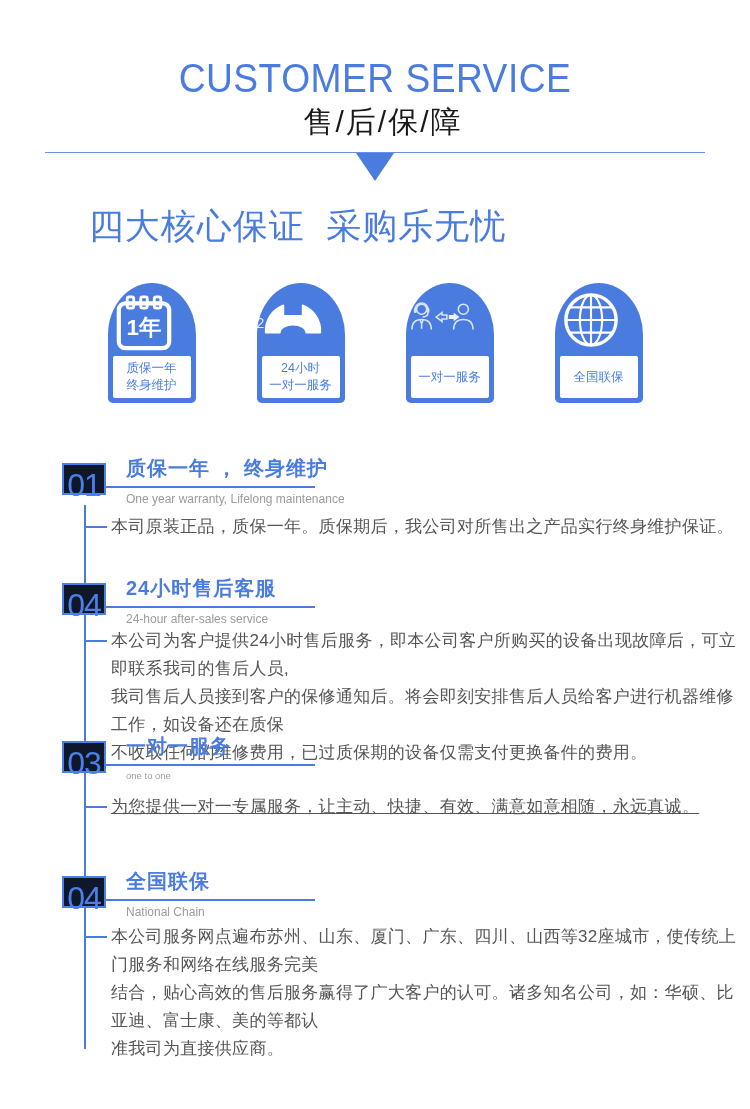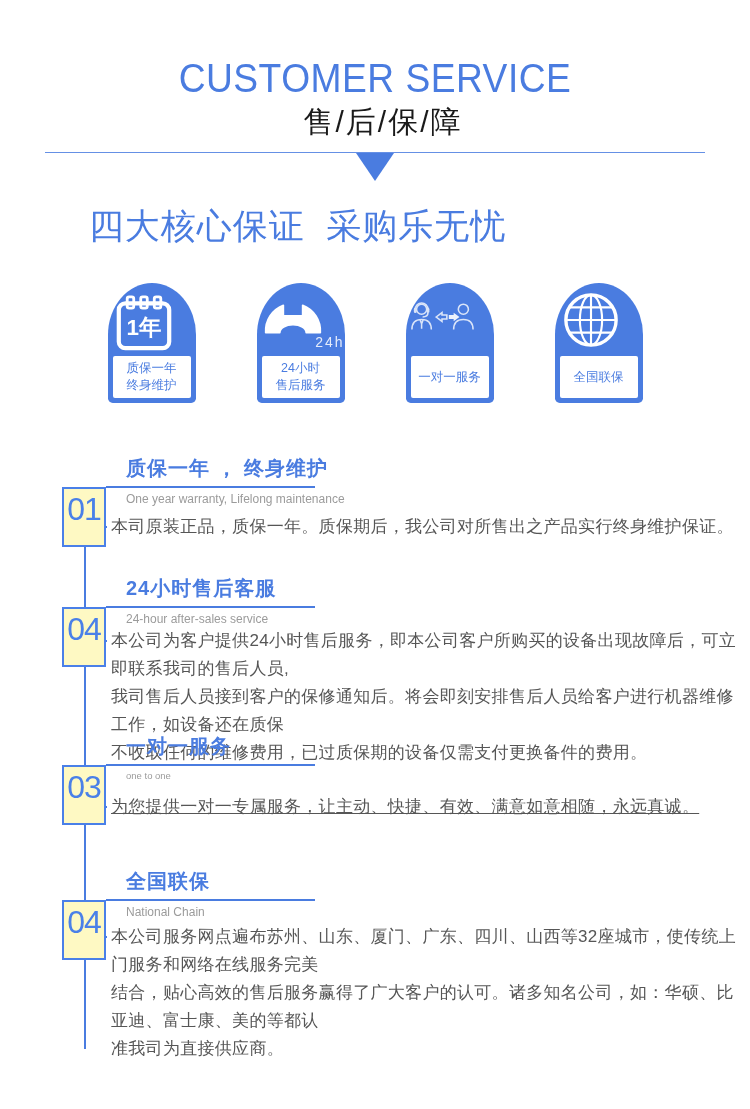--- a/index.html
+++ b/index.html
@@ -28,35 +28,35 @@
   
   .headline{position:absolute;top:203px;left:0;width:595px;text-align:center;
     font-size:35px;font-weight:500;color:var(--accent);letter-spacing:1px;white-space:pre;}
 
   
   .badges{position:absolute;top:283px;left:0;width:750px;display:flex;justify-content:center;gap:61px;}
   .badge{position:relative;width:88px;height:120px;background:var(--accent);
     border-radius:46px 46px 5px 5px / 54px 54px 5px 5px;}
   .b-icon{position:absolute;top:0;left:0;right:16px;height:72px;display:flex;justify-content:center;align-items:flex-start;}
   .b-icon svg{display:block;}
-  .b-24{position:absolute;top:51px;left:0;width:100%;text-align:right;
+  .b-24{position:absolute;top:32px;left:0;width:100%;text-align:left;
     color:rgba(255,255,255,.85);font-size:14px;letter-spacing:2px;font-weight:300;}
   .b-label{position:absolute;left:5px;right:5px;bottom:5px;height:42px;background:#fff;border-radius:2px;
     display:flex;align-items:center;justify-content:center;text-align:center;
     color:var(--accent);font-size:12.5px;font-weight:500;line-height:1.35;white-space:pre-line;}
 
   
   .vline{position:absolute;left:84px;top:505px;width:2px;height:544px;background:var(--accent);z-index:0;}
 
   
   .section{position:absolute;left:0;width:750px;}
   #s1{top:463px;} #s2{top:583px;} #s3{top:741px;} #s4{top:876px;}
-  .num{position:absolute;left:62px;top:0;width:44px;height:60px;background:#fef9c3;
+  .num{position:absolute;left:62px;top:0;width:44px;height:32px;background:#0f172a;
     border:2px solid var(--accent_box);color:var(--accent_box);
-    font-size:32px;line-height:40px;text-align:center;letter-spacing:-1px;z-index:2;margin-top:24px;}
+    font-size:32px;line-height:40px;text-align:center;letter-spacing:-1px;z-index:2;}
   .s-title{position:absolute;left:126px;top:-8px;font-size:20px;font-weight:700;color:var(--accent);
     letter-spacing:1px;white-space:pre;}
   .s-line{position:absolute;left:106px;top:23px;width:209px;height:2px;background:var(--accent);z-index:1;}
   .s-sub{position:absolute;left:126px;top:29px;font-size:12px;color:var(--gray);}
   #s3 .s-sub{font-size:9.5px;}
   .s-tick{position:absolute;left:86px;width:21px;height:2px;background:var(--accent);}
   #s1 .s-tick{top:63px;} #s2 .s-tick{top:57px;} #s3 .s-tick{top:65px;} #s4 .s-tick{top:60px;}
   .s-body{position:absolute;left:111px;width:627px;font-size:17px;line-height:28px;
     color:var(--text_dark);white-space:pre-line;letter-spacing:.3px;}
   #s1 .s-body{top:50px;} #s2 .s-body{top:44px;} #s3 .s-body{top:52px;text-decoration:underline;} #s4 .s-body{top:47px;}
@@ -90,21 +90,21 @@
     </div>
 
     <div class="badge">
       <span class="b-icon">
         <svg width="64" height="44" viewBox="0 0 72 50" style="margin-top:10px">
           <path d="M5,45 A31,31 0 0 1 25,14 L25,26 L47,26 L47,14 A31,31 0 0 1 67,45 L51,45 A15,9 0 0 0 21,45 Z" fill="#fff" stroke="#fff" stroke-width="2" stroke-linejoin="round"></path>
         </svg>
       </span>
       <span class="b-24">24h</span>
       <span class="b-label">24小时
-售后服务</span>
+一对一服务</span>
     </div>
 
     <div class="badge">
       <span class="b-icon">
         <svg width="66" height="40" viewBox="0 0 68 40" style="margin-top:14px">
           <g stroke="#fff" stroke-width="1.6" fill="none" opacity="0.8">
             <circle cx="13" cy="12" r="5.2"></circle>
             <path d="M6.5,12 A6.5,6.5 0 0 1 19.5,12"></path>
             <rect x="5" y="10.5" width="3" height="5.5" rx="1.5" fill="#fff" stroke="none"></rect>
             <rect x="18" y="10.5" width="3" height="5.5" rx="1.5" fill="#fff" stroke="none"></rect>

